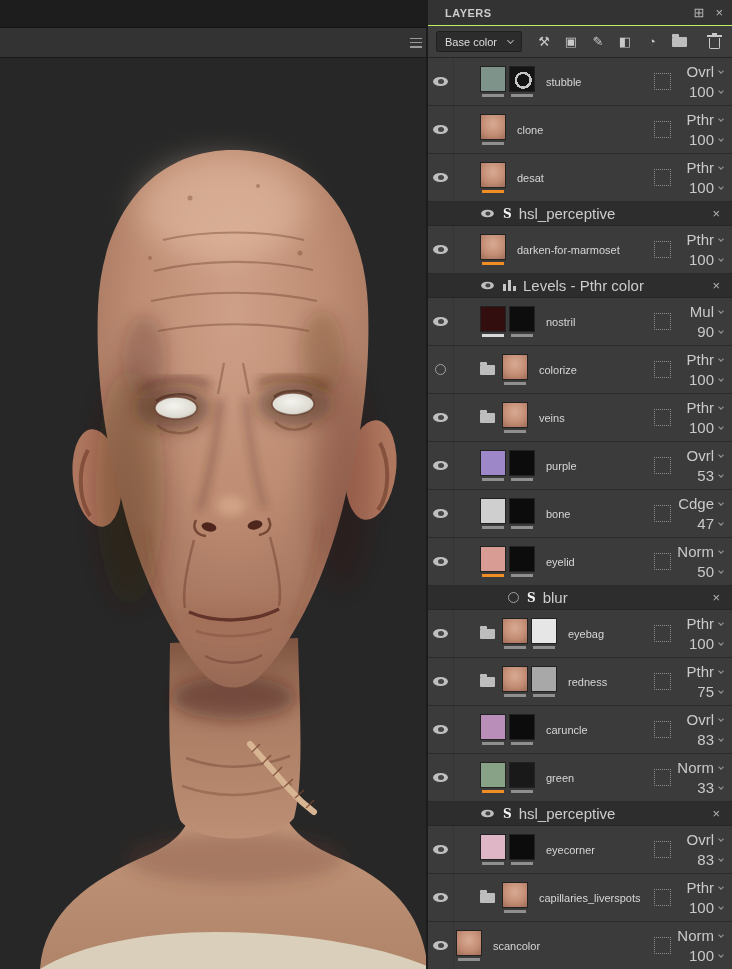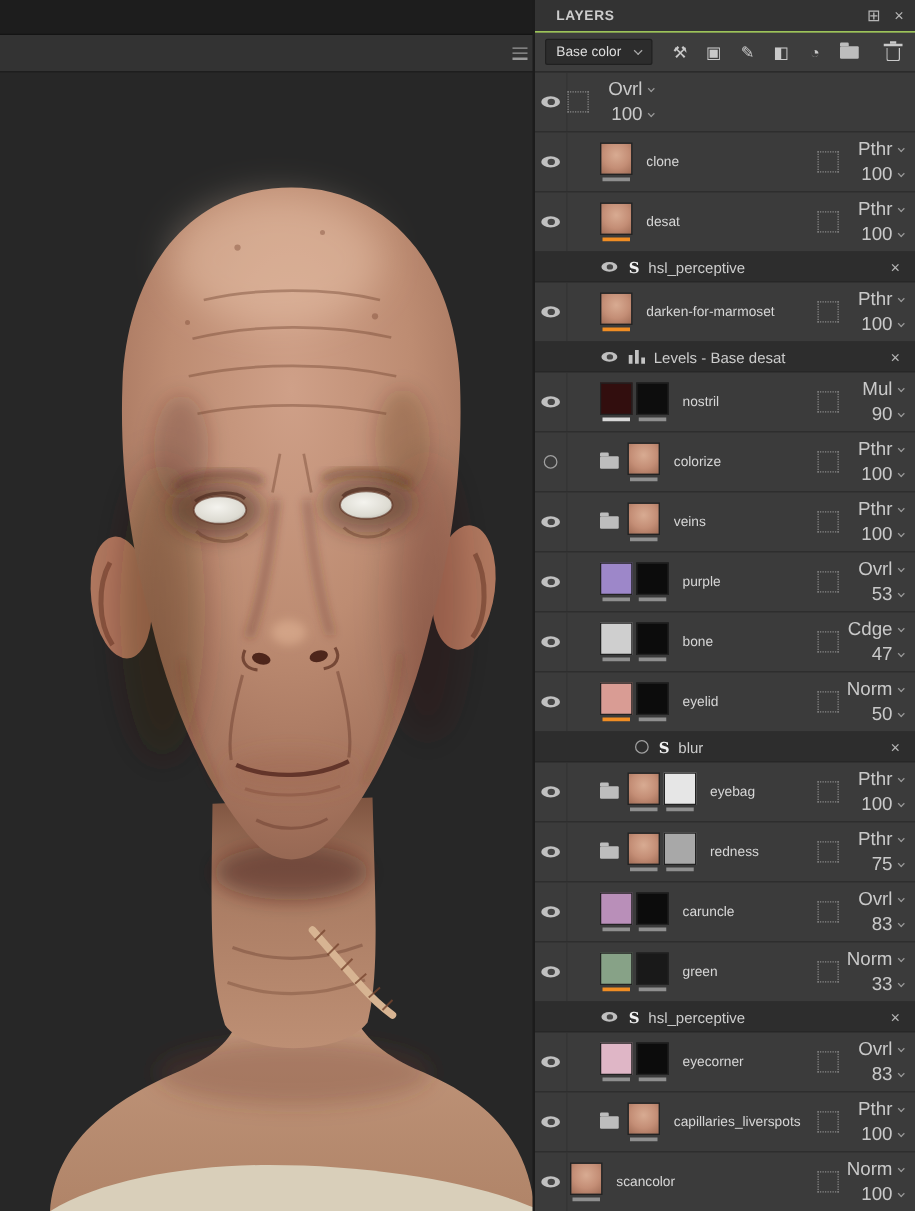--- a/index.html
+++ b/index.html
@@ -56,21 +56,21 @@
     transform:rotate(45deg);margin-top:-2px;flex:none}
 
   .erow{height:24px;background:#2d2d2d;border-bottom:1px solid #262626;display:flex;align-items:center}
   .erow .eye{transform:scale(.85)}
   .icon-substance{font-size:12px;font-weight:bold;color:#f2f2f2;margin-left:8px;
     font-family:"DejaVu Serif",serif;line-height:1}
   .icon-levels{width:13px;height:11px;margin-left:8px;flex:none;background:
     linear-gradient(#c4c4c4,#c4c4c4) left bottom/3px 7px no-repeat,
     linear-gradient(#c4c4c4,#c4c4c4) 5px bottom/3px 11px no-repeat,
     linear-gradient(#c4c4c4,#c4c4c4) 10px bottom/3px 5px no-repeat}
-  .ename{font-size:12px;color:#cccccc;margin-left:7px;white-space:nowrap}
+  .ename{font-size:15px;color:#cccccc;margin-left:7px;white-space:nowrap}
   .eclose{margin-left:auto;padding-right:12px;color:#b5b5b5;font-size:13px;line-height:1}
 
   .icon-trash{position:relative;width:11px;height:11px;border:1px solid #c9c9c9;border-top:none;
     border-radius:0 0 2px 2px;margin-top:4px}
   .icon-trash::before{content:'';position:absolute;top:-3px;left:-3px;width:15px;height:1.5px;background:#c9c9c9}
   .icon-trash::after{content:'';position:absolute;top:-5px;left:2px;width:5px;height:2px;background:#c9c9c9}
 </style>
 </head>
 <body>
 
@@ -242,20 +242,31 @@
             <span class="icon-trash"></span>
           </span>
         </div>
     </div>
 
     <div class="layer-list">
         <div class="lrow">
           <div class="eyecell">
             <span class="eye"></span>
           </div>
+          <div class="lcontent" style="padding-left: 26px;">
+            <span class="thumbwrap">
+              <span class="thumb" style="background: rgb(126, 148, 138);"></span>
+              <span class="underline"></span>
+            </span>
+            <span class="thumbwrap">
+              <span class="thumb ring"></span>
+              <span class="underline"></span>
+            </span>
+            <span class="lname">stubble</span>
+          </div>
           <span class="anchor"></span>
           <div class="modecol">
             <div class="moderow">
               <span>Ovrl</span>
               <span class="chev-sm"></span>
             </div>
             <div class="moderow">
               <span>100</span>
               <span class="chev-sm"></span>
             </div>
@@ -332,21 +343,21 @@
             </div>
             <div class="moderow">
               <span>100</span>
               <span class="chev-sm"></span>
             </div>
           </div>
         </div>
         <div class="erow" style="padding-left: 52px;">
           <span class="eye"></span>
           <span class="icon-levels"></span>
-          <span class="ename">Levels - Base desat</span>
+          <span class="ename">Levels - Pthr color</span>
           <span class="eclose">×</span>
         </div>
         <div class="lrow">
           <div class="eyecell">
             <span class="eye"></span>
           </div>
           <div class="lcontent" style="padding-left: 26px;">
             <span class="thumbwrap">
               <span class="thumb" style="background: rgb(50, 14, 14);"></span>
               <span class="underline" style="background: rgb(216, 216, 216);"></span>

